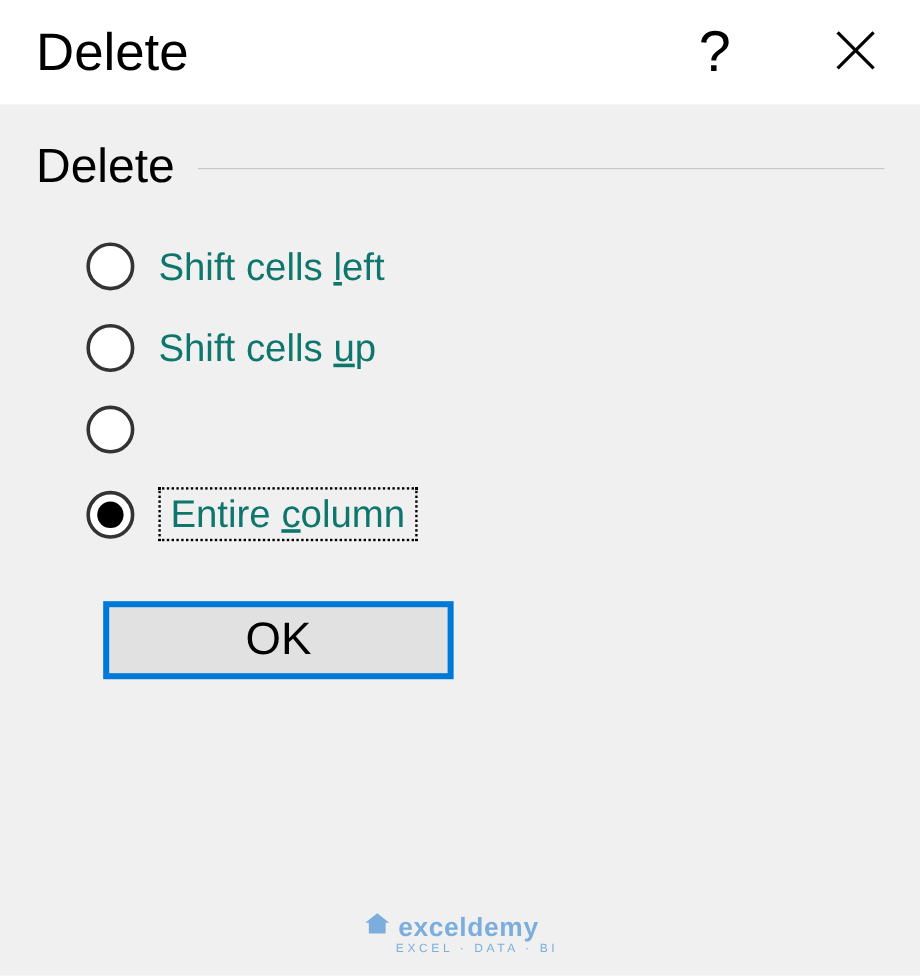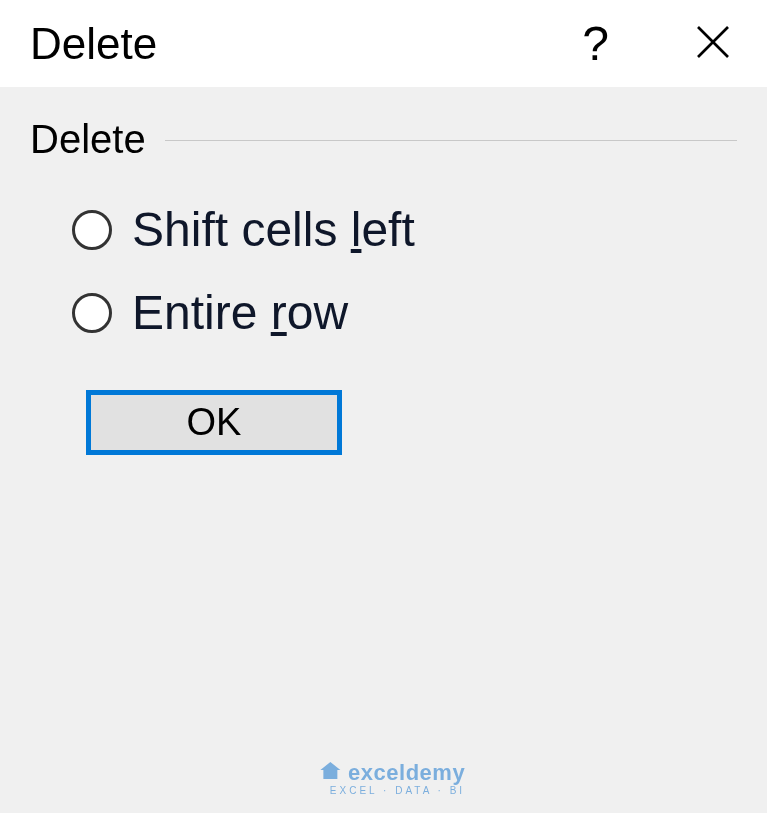--- a/index.html
+++ b/index.html
@@ -96,23 +96,23 @@
       background: #fff;
     }
     .radio-circle.checked::after {
       content: '';
       width: 22px;
       height: 22px;
       background: #000;
       border-radius: 50%;
     }
     .radio-label {
-      font-size: 48px;
-      font-weight: 400;
-      color: #0f172a;
+      font-size: 32px;
+      font-weight: 400;
+      color: #0f766e;
     }
     .radio-label.focused {
       border: 2px dotted #000;
       padding: 2px 8px;
     }
     .u {
       text-decoration: underline;
     }
     .button-row {
       display: flex;
@@ -120,35 +120,35 @@
       padding-left: 56px;
     }
     .btn {
       font-size: 38px;
       font-weight: 400;
       color: #000;
       background: #e1e1e1;
       border: 1px solid #adadad;
       padding: 10px 4px;
       cursor: pointer;
-      width: 256px;
+      width: 292px;
       text-align: center;
     }
     .btn.primary {
       border: 5px solid #0078d7;
       padding: 6px 0;
     }
     .watermark {
       position: absolute;
       bottom: 20px;
       left: 50%;
       transform: translateX(-50%);
       display: flex;
       flex-direction: column;
-      align-items: flex-end;
+      align-items: flex-start;
       color: #3d8bd4;
       opacity: 0.65;
       pointer-events: none;
     }
     .watermark-top {
       display: flex;
       align-items: center;
       gap: 6px;
     }
     .watermark-name {
@@ -188,26 +188,33 @@
 <div class="dialog-body">
   <div class="fieldset-label">Delete</div>
 
   <div class="radio-group">
 
     <label class="radio-item">
       <span class="radio-circle"></span>
       <span class="radio-label"><span>Shift cells </span><span class="u">l</span><span>eft</span></span>
     </label>
 
-
     <label class="radio-item">
       <span class="radio-circle"></span>
-      <span class="radio-label"><span>Entire </span><span class="u">r</span><span>ow</span></span>
-    </label>
-
+      <span class="radio-label"><span>Shift cells </span><span class="u">u</span><span>p</span></span>
+    </label>
+
+    <label class="radio-item">
+      <span class="radio-circle"></span>
+    </label>
+
+    <label class="radio-item">
+      <span class="radio-circle checked"></span>
+      <span class="radio-label focused"><span>Entire </span><span class="u">c</span><span>olumn</span></span>
+    </label>
 
   </div>
 
   <div class="button-row">
     <button class="btn primary">OK</button>
   </div>
 </div>
 
 <div class="watermark">
   <div class="watermark-top">

